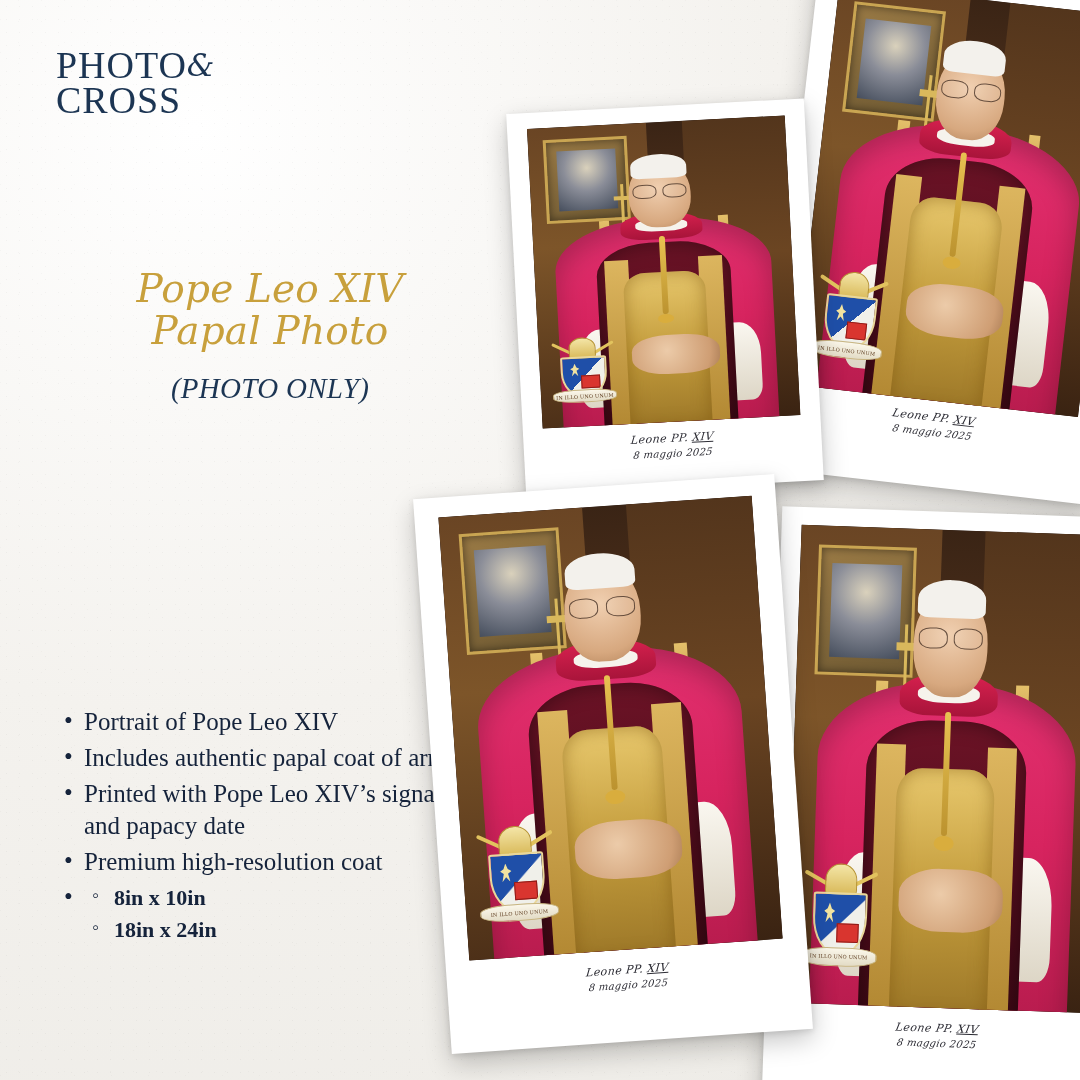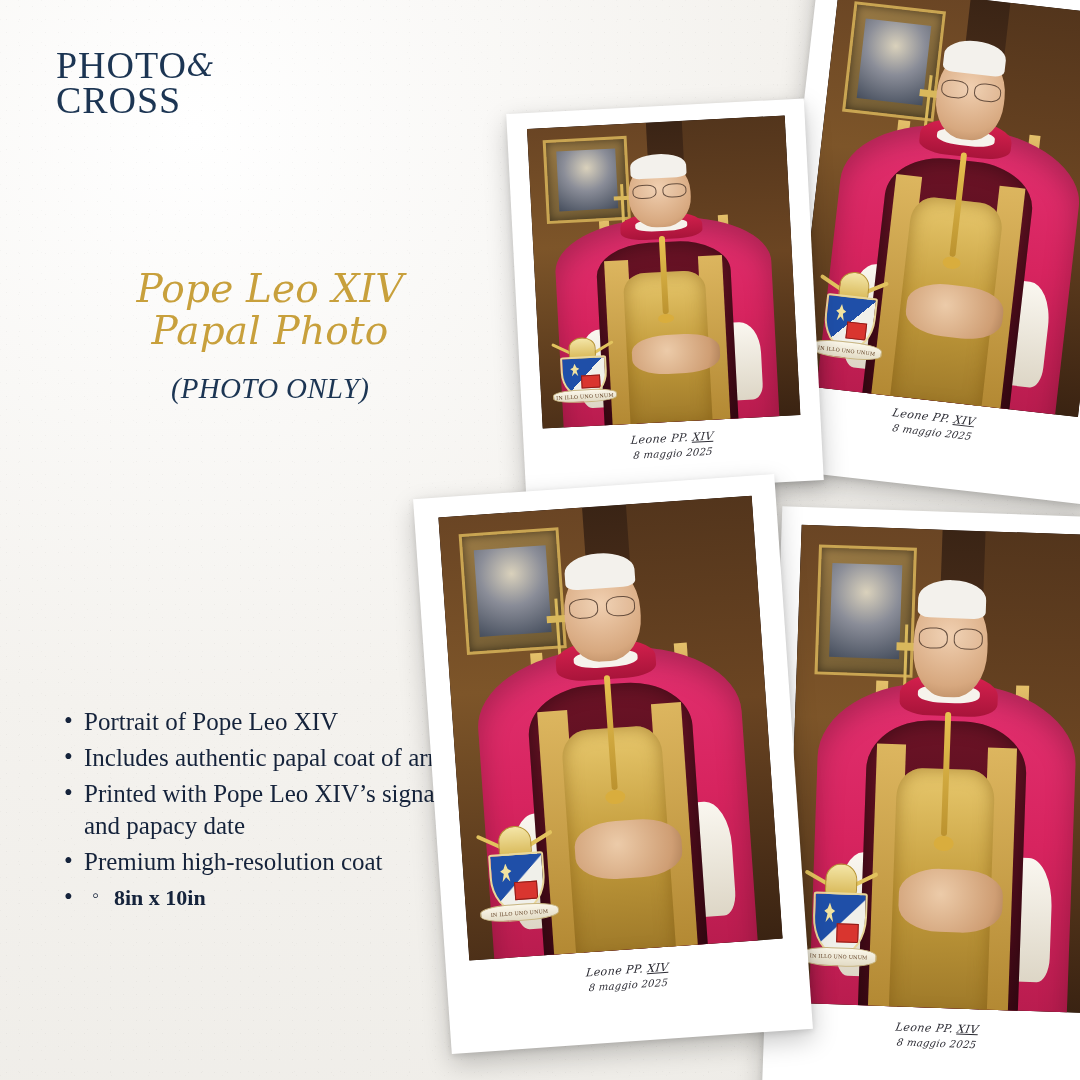--- a/index.html
+++ b/index.html
@@ -521,20 +521,21 @@
 
   <div class="features">
     <ul>
       <li><span>Portrait of Pope Leo XIV</span></li>
       <li><span>Includes authentic papal coat of arms</span></li>
       <li><span>Printed with Pope Leo XIV’s signature and papacy date</span></li>
       <li><span>Premium high-resolution coat</span></li>
       <li>
         <ul>
           <li>8in x 10in</li>
+          <li>18in x 24in</li>
         </ul>
       </li>
     </ul>
   </div>
 
   <div class="print" id="print-top-right">
     <div class="photo">
       <div class="scene">
         <div class="wall-left"></div>
         <div class="wall-right"></div>

